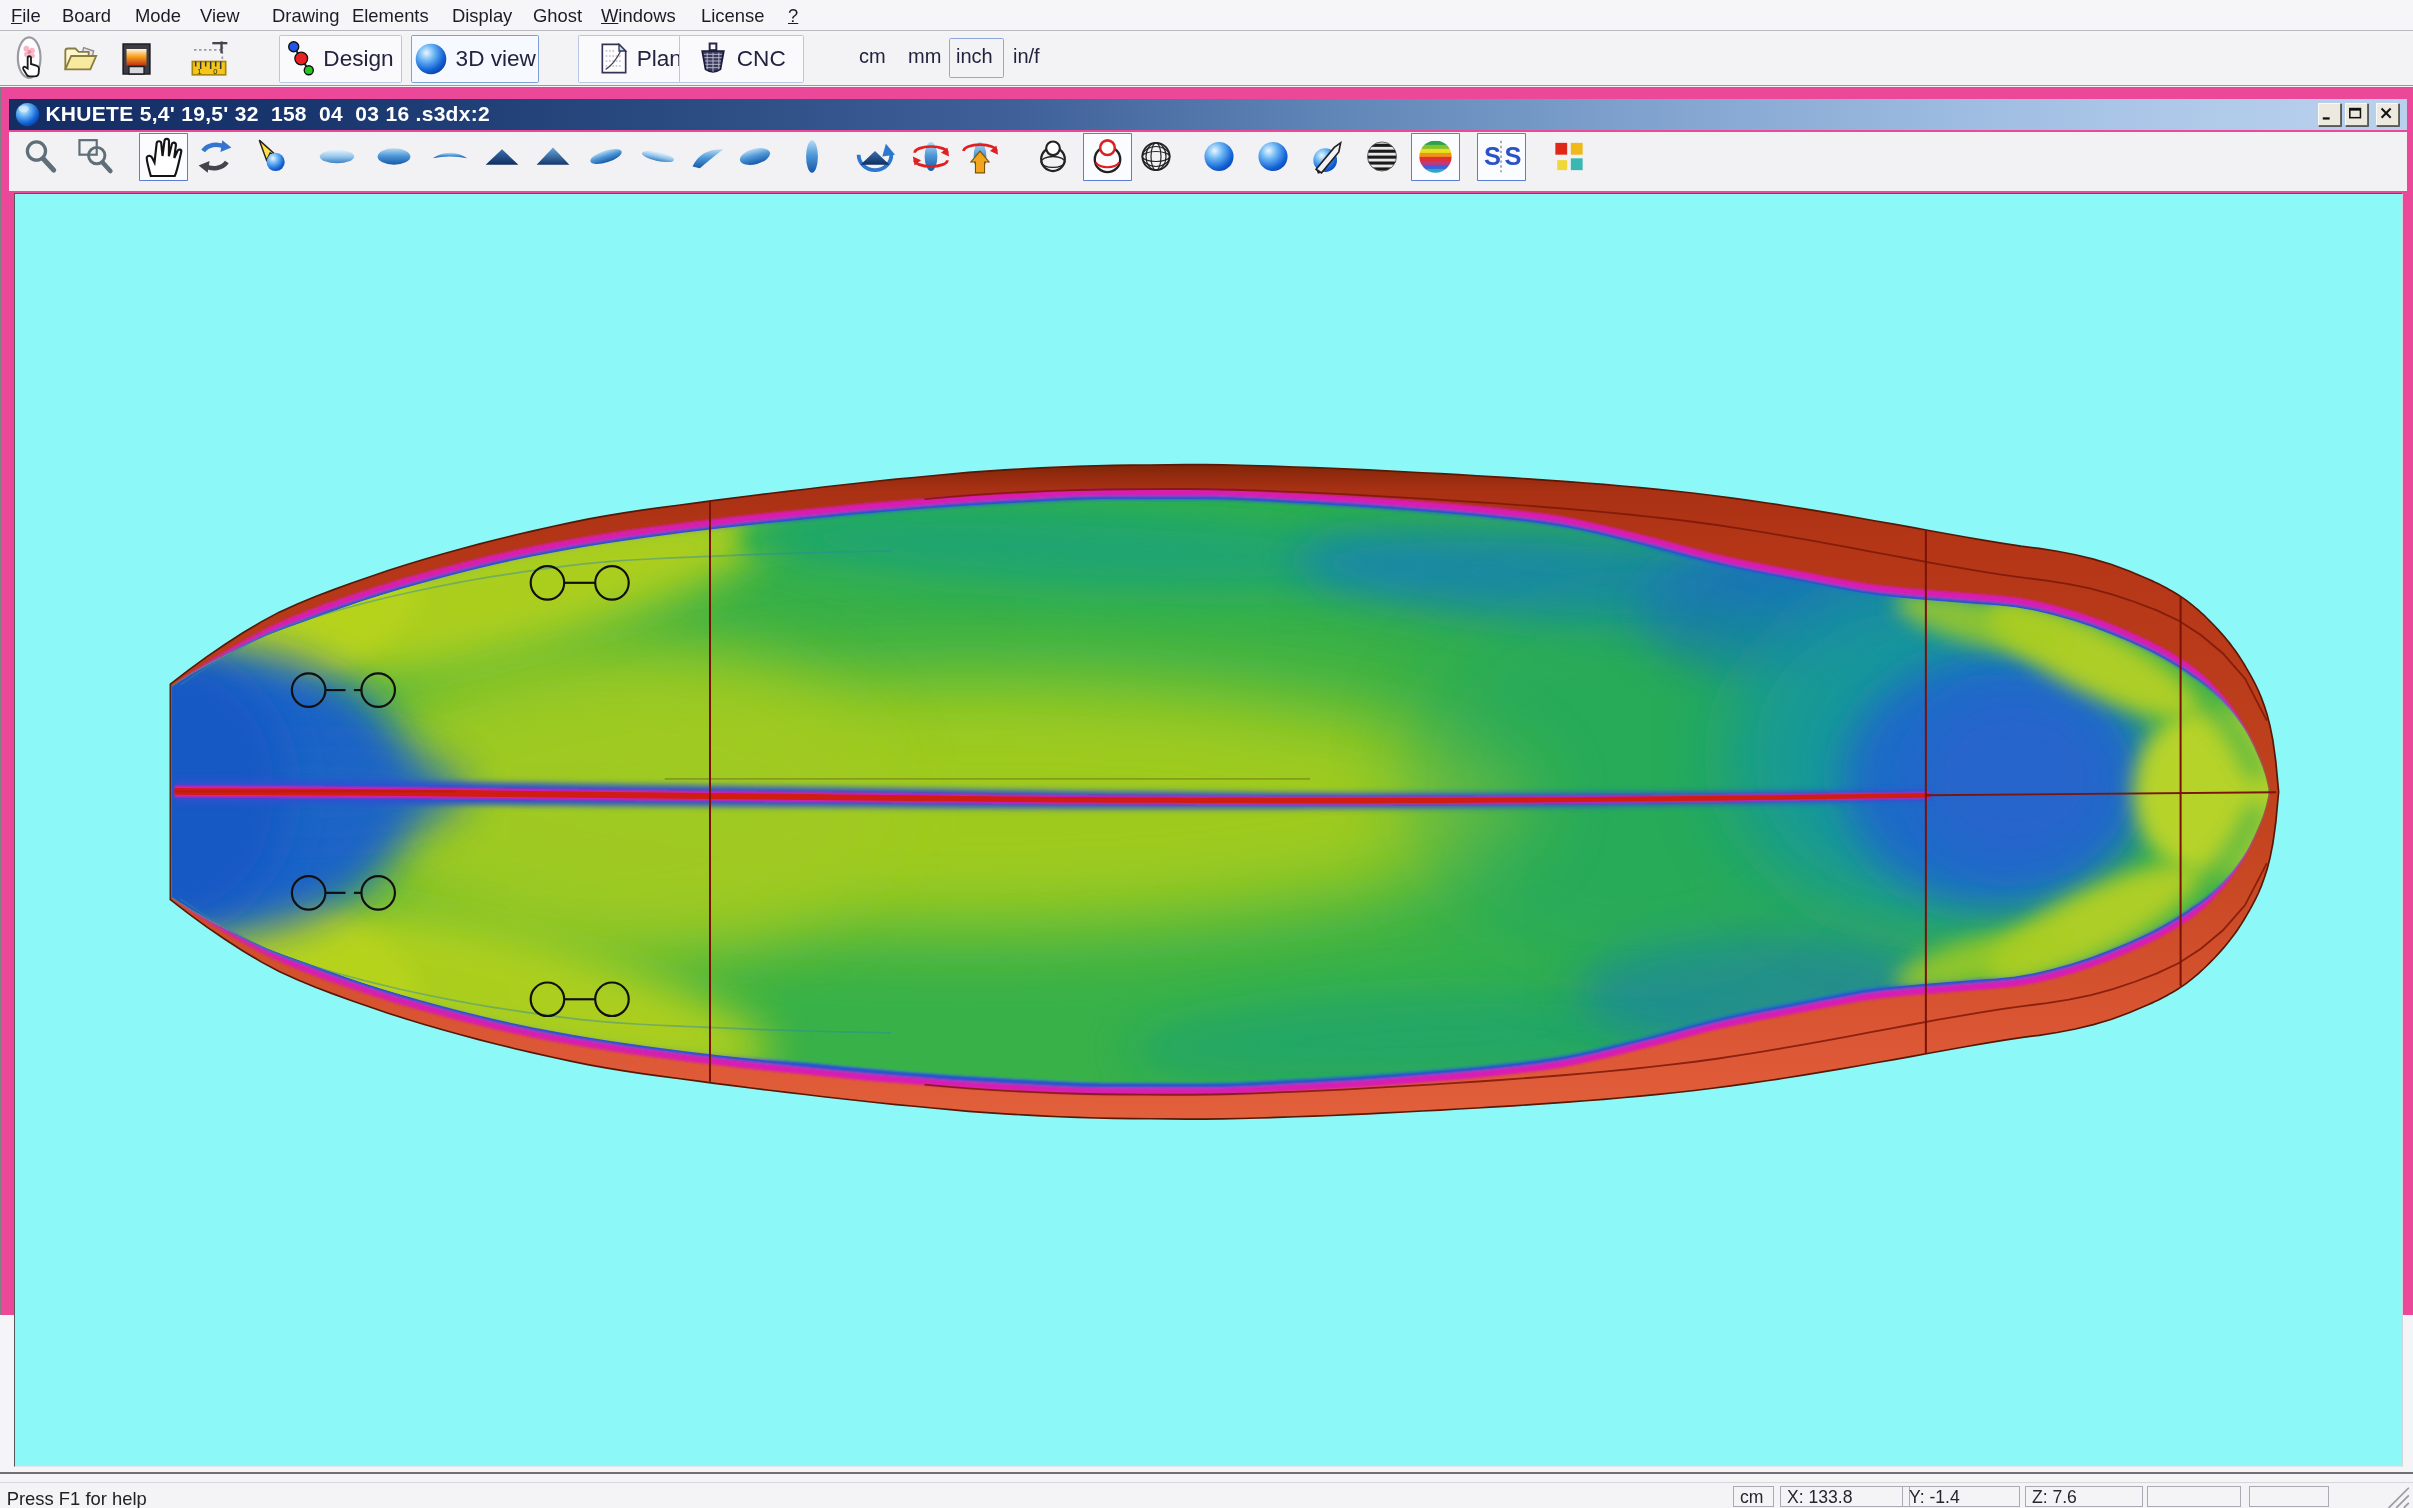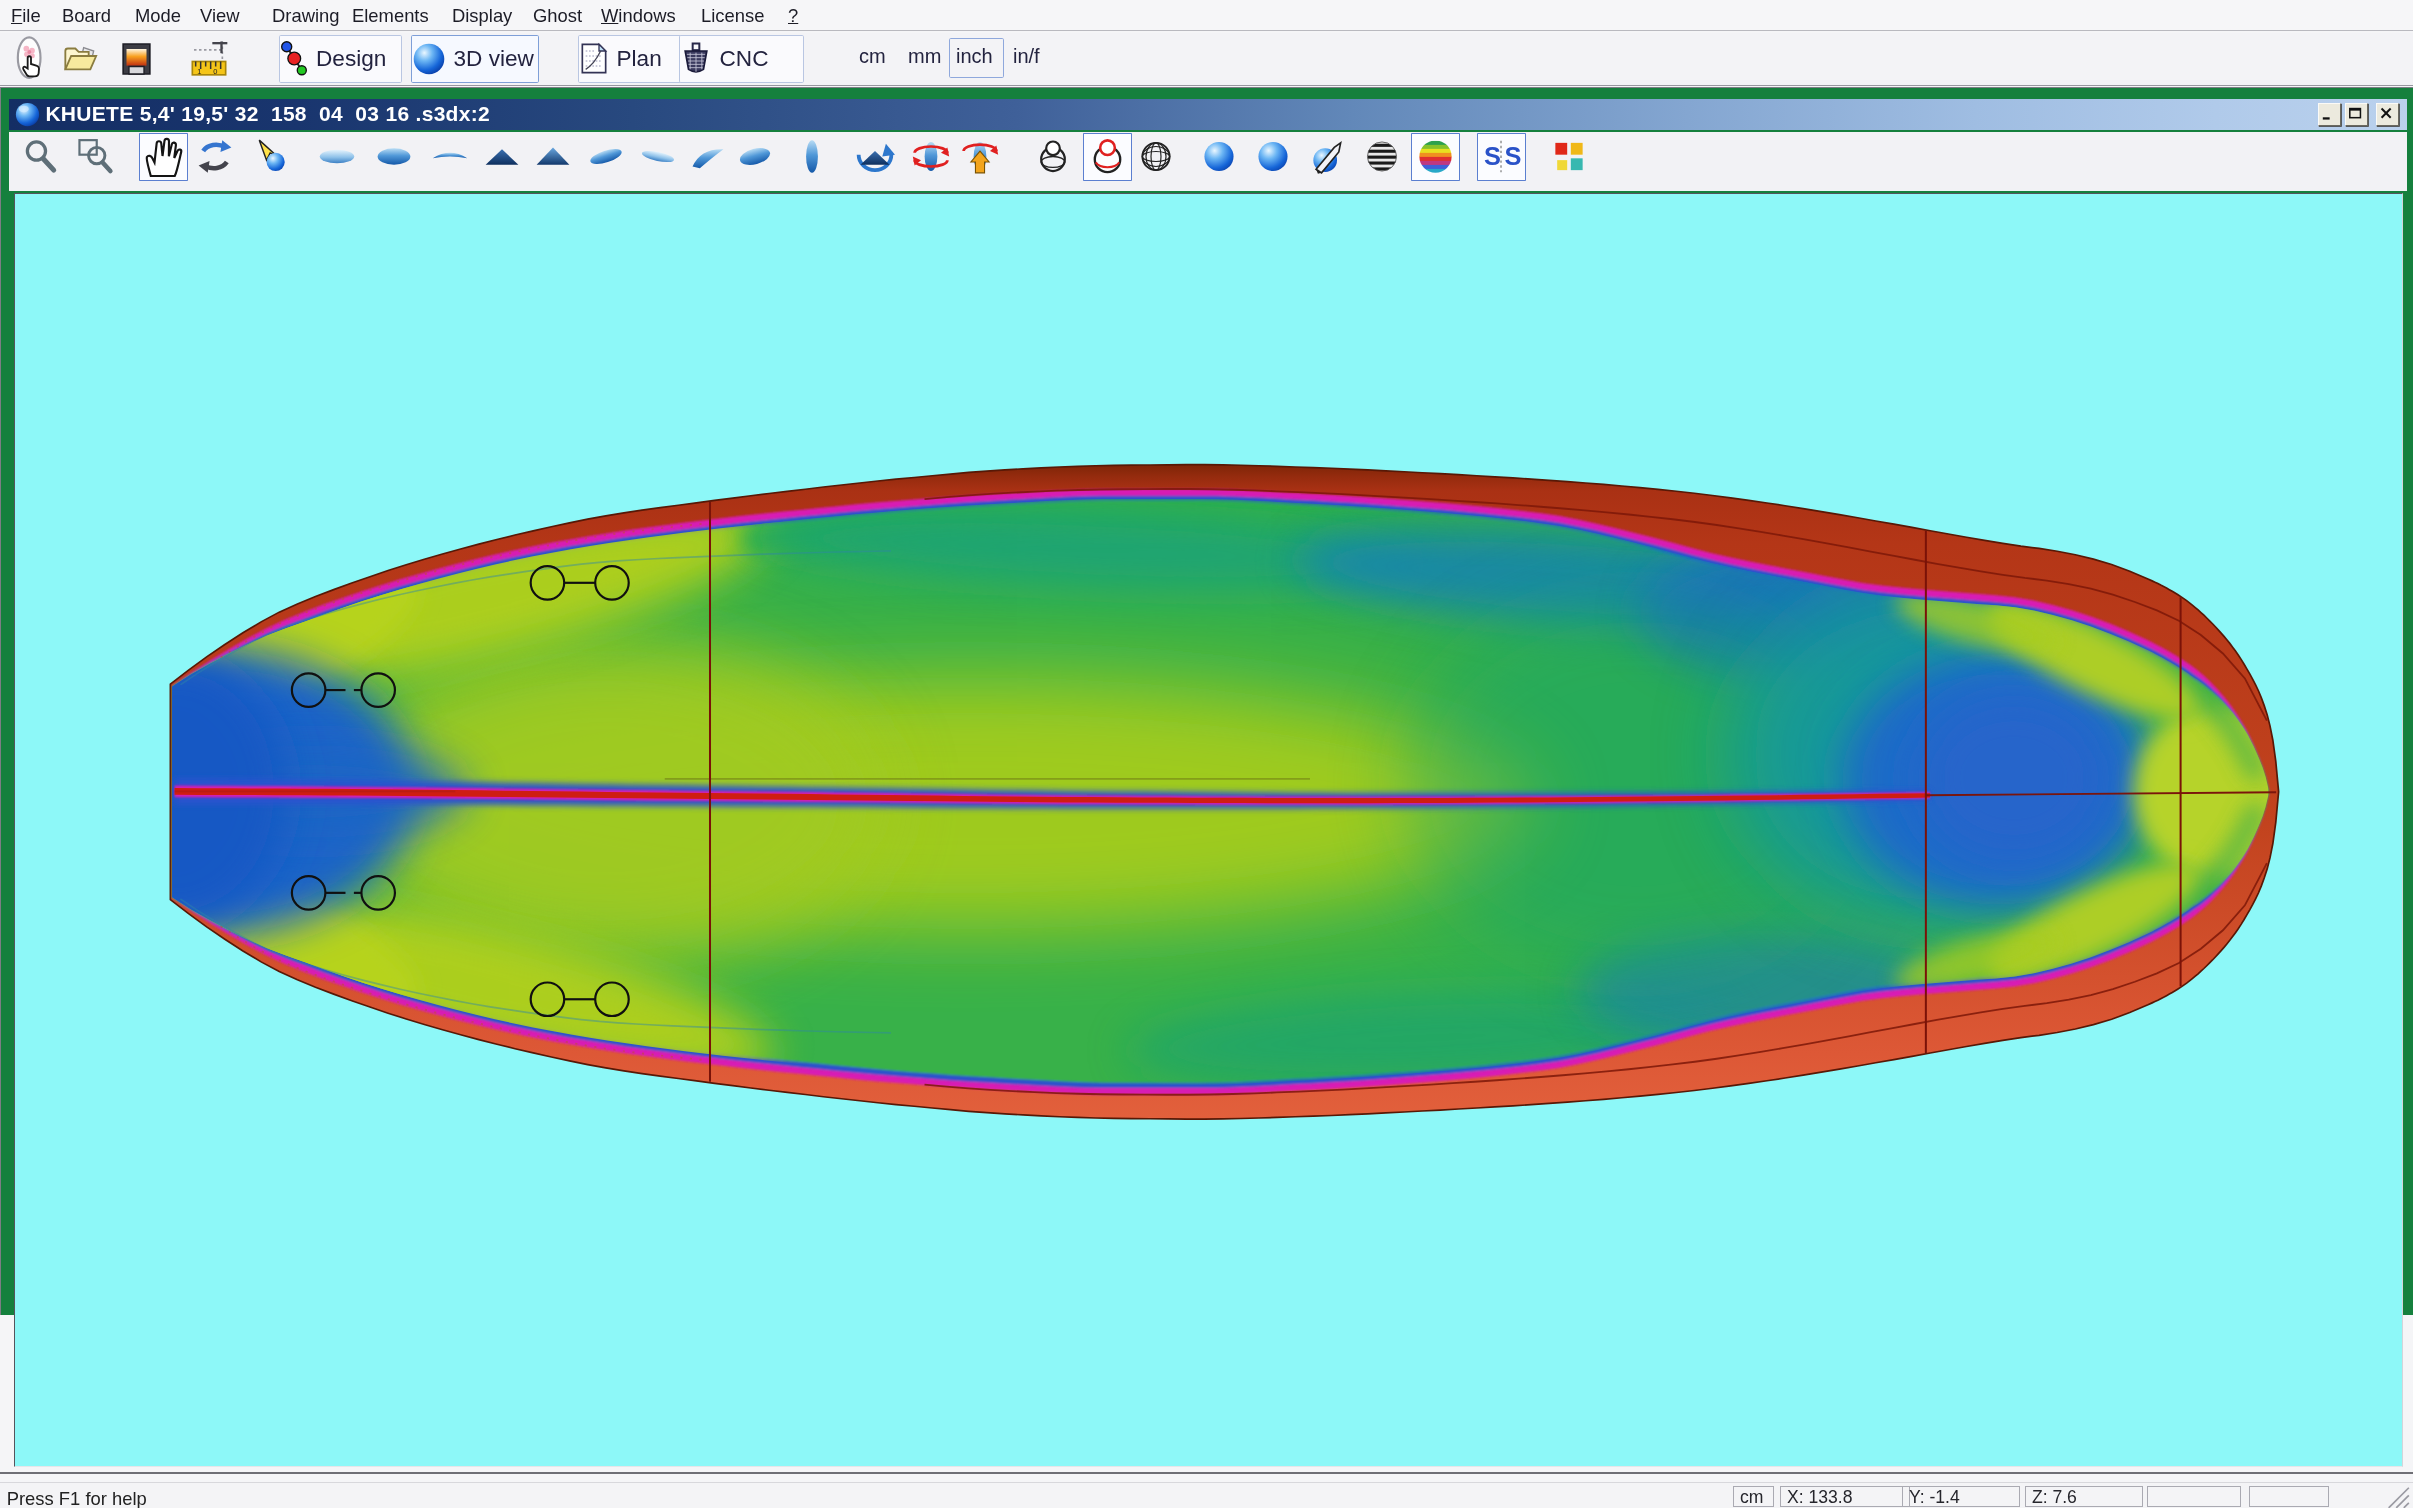--- a/index.html
+++ b/index.html
@@ -2,25 +2,25 @@
 <html style="font-size:13.4px"><head><meta charset="utf-8"><style>
 *{margin:0;padding:0;box-sizing:border-box}
 body{width:2413px;height:1508px;overflow:hidden;font-family:"Liberation Sans",sans-serif;background:#f5f5f7;position:relative}
 .abs{position:absolute}
 
 #menubar{left:0;top:0;width:2413px;height:31px;background:#f6f6f8;border-bottom:1.7px solid #b9b9bf}
 #menubar span{position:absolute;top:5px;font-size:18.4px;color:#1c1c26}
 u{text-decoration:underline}
 
 #toolbar{left:0;top:33px;width:2413px;height:53px;background:#f3f3f6;border-bottom:1.7px solid #97979f}
-.tbtn{position:absolute;top:1.7px;height:48px;border:0.8px solid #b9c6e2;background:#fafafd;border-radius:1.7px;display:flex;align-items:center;gap:7.5px;font-size:22.6px;color:#23233f}
+.tbtn{position:absolute;top:1.7px;height:48px;border:0.8px solid #b9c6e2;background:#fafafd;border-radius:1.7px;display:flex;align-items:center;justify-content:center;gap:7.5px;font-size:22.6px;color:#23233f}
 .tbtn.active{border:1.7px solid #7e9fd8;background:#f6f9ff}
 .unit{position:absolute;top:11.7px;font-size:20px;color:#23233f}
 
-#mdi{left:0;top:87px;width:2413px;height:1228px;background:#15803d;border-top:1.7px solid #7d7d85;border-left:1.7px solid #7d7d85}
+#mdi{left:0;top:87px;width:2413px;height:1228px;background:#ec4899;border-top:1.7px solid #7d7d85;border-left:1.7px solid #7d7d85}
 #titlebar{left:8.4px;top:11px;width:2398px;height:31px;background:linear-gradient(90deg,#142e64 0%,#19356e 12%,#28497f 26%,#3f6099 42%,#6288b9 56%,#84a6d1 70%,#9fbde2 82%,#b0caea 92%,#bad1ed 100%);display:flex;align-items:center}
 #titlebar .ttext{color:#fff;font-size:21px;font-weight:bold;letter-spacing:0.3px;white-space:pre}
 .wbtn{position:absolute;top:4.2px;width:22.6px;height:22.6px;background:#eceade;border-top:1.7px solid #fbfaf7;border-left:1.7px solid #fbfaf7;border-right:1.7px solid #6b695f;border-bottom:1.7px solid #6b695f;box-shadow:0.8px 0.8px 0 #403e38}
 
 #ctoolbar{left:8.4px;top:44px;width:2398px;height:59px;background:#f2f2f5}
 .cicon{position:absolute;top:0.8px;width:40px;height:48px;display:flex;align-items:center;justify-content:center}
 .cibox{border:1.7px solid #5b7fd0;background:#fbfcff;border-radius:0.8px}
 
 #canvas{left:12.6px;top:105px;width:2389px;height:1274px;background:#8df8f8;border-top:1.7px solid #55555c;border-left:1.7px solid #55555c;border-right:1.7px solid #d4d4da;border-bottom:1.7px solid #e6e6ea}
 

